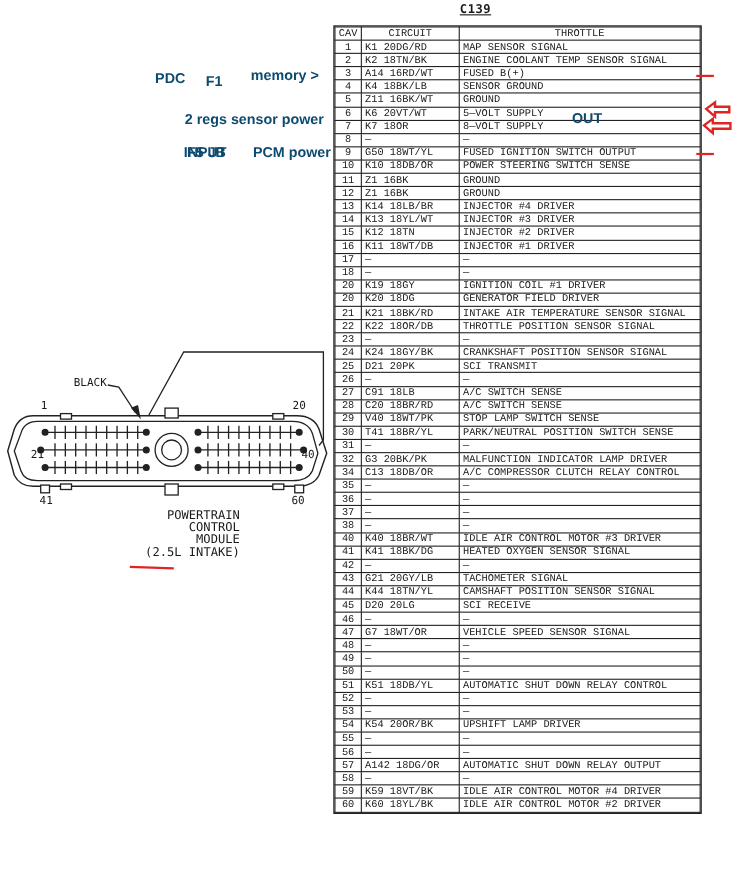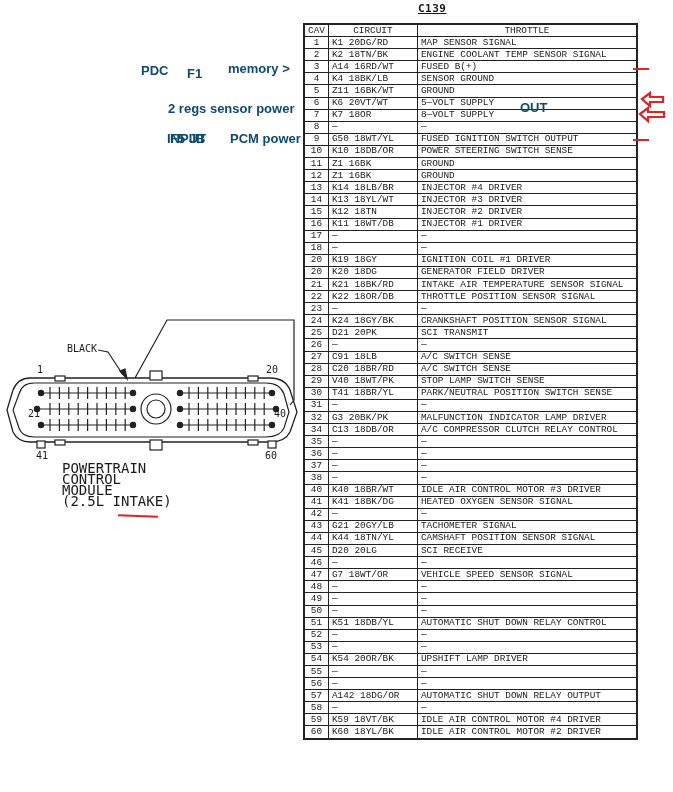--- a/index.html
+++ b/index.html
@@ -12,22 +12,22 @@
   table.pins th, table.pins td { border: 1px solid #222; padding: 0 3px; height: 11.1px;
                white-space: nowrap; overflow: hidden; font-weight: normal; }
   table.pins th { text-align: center; }
   td.cav { text-align: center; width: 14px; }
   td.circ { width: 82px; }
   td.func { width: 212px; }
   table.pins { outline: 1.5px solid #222; font-family: Liberation Mono, monospace; }
   .anno { position: absolute; color: #0c4a6e; font-family: "Liberation Sans", sans-serif;
           font-weight: bold; font-size: 13px; white-space: nowrap; }
   .redmark { position: absolute; background: #e02424; height: 2px; }
-  .caption { position: absolute; left: 62px; top: 463px; width: 140px; text-align: left;
-             font-size: 14px; line-height: 11px; }
+  .caption { position: absolute; left: 78px; top: 463px; width: 140px; text-align: right;
+             font-size: 11px; line-height: 11px; }
   .pinlabel { position: absolute; font-size: 10px; }
   .black-label { position: absolute; left: 67px; top: 343px; font-size: 10px; }
   svg { position: absolute; left: 0; top: 0; }
 </style>
 </head>
 <body>
 
 <div class="title">C139</div>
 
 <table class="pins">

